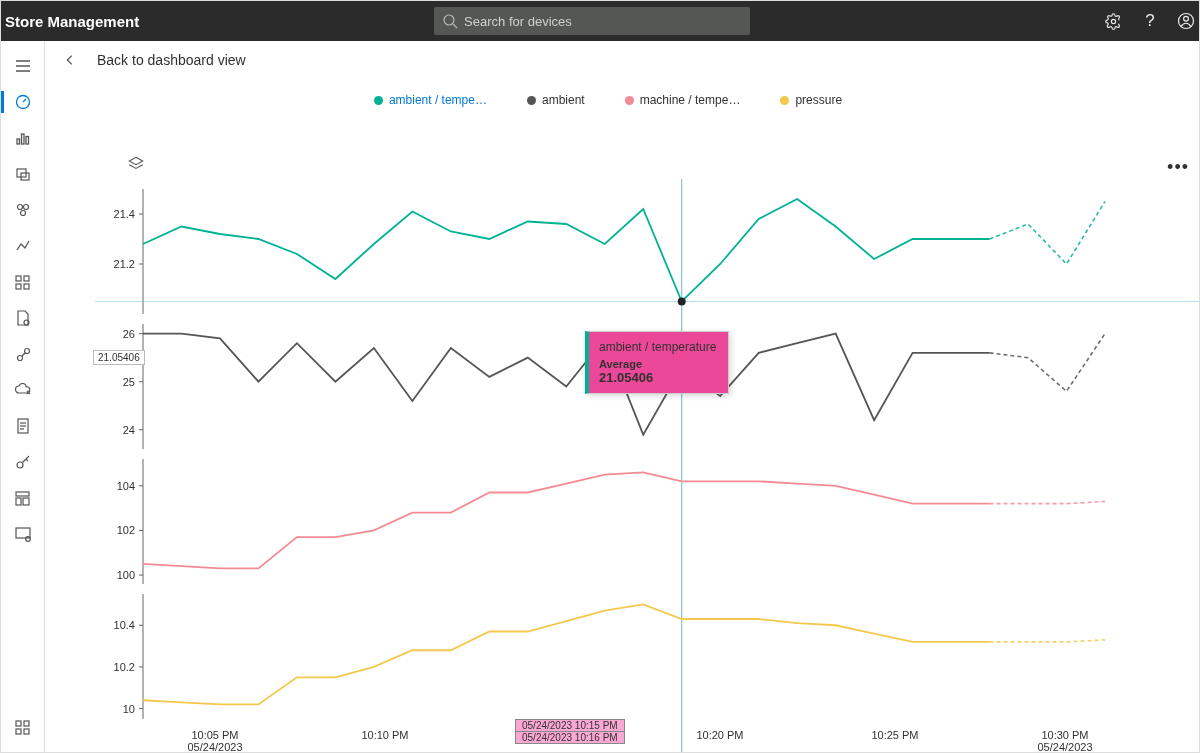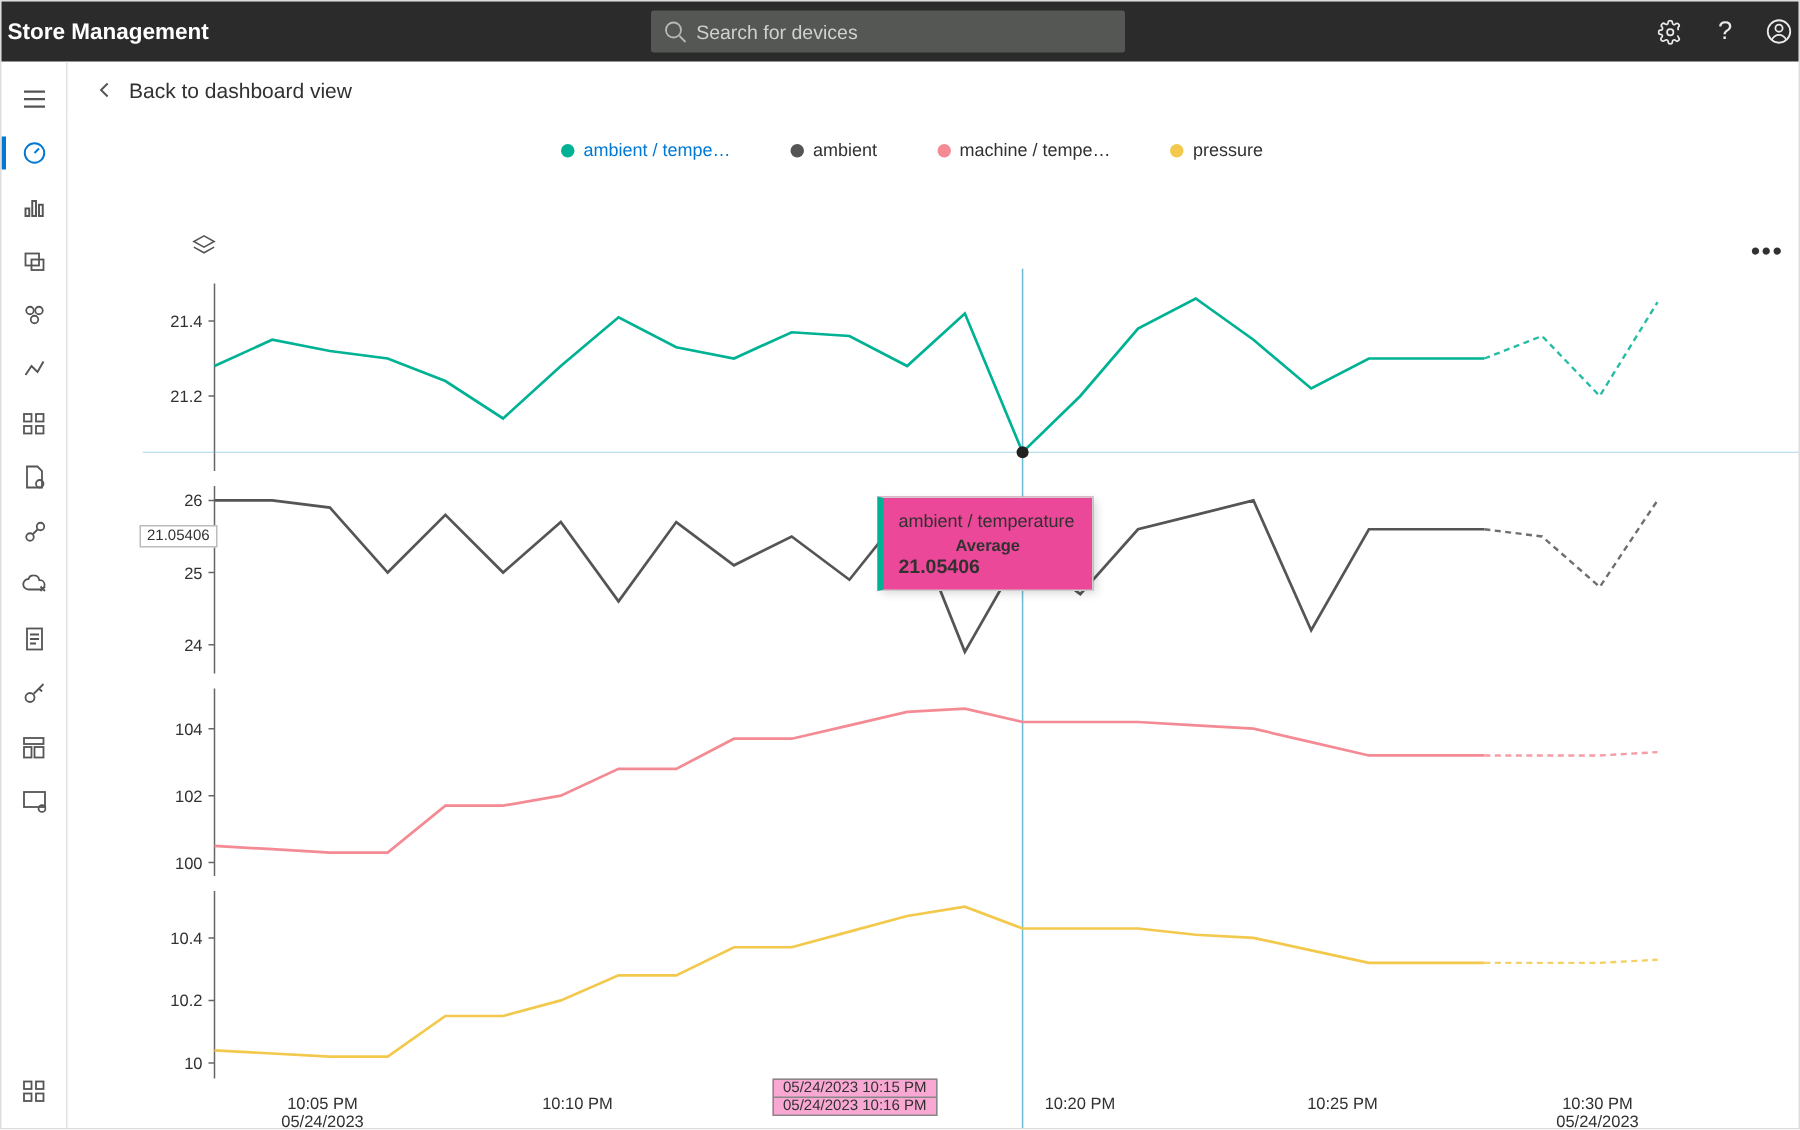--- a/index.html
+++ b/index.html
@@ -13,33 +13,33 @@
   .search-icon { position:absolute; left:8px; top:6px; width:16px; height:16px; opacity:.8; }
   .top-right { margin-left:auto; display:flex; align-items:center; gap:18px; }
   .icon-btn { width:18px; height:18px; display:flex; align-items:center; justify-content:center; cursor:pointer; opacity:.9; }
   .main { flex:1 1 auto; display:flex; overflow:hidden; }
   .leftnav { width:44px; border-right:1px solid #e1e1e1; display:flex; flex-direction:column; align-items:center; padding-top:8px; gap:2px; position:relative;}
   .leftnav .nav-item { width:44px; height:34px; display:flex; align-items:center; justify-content:center; cursor:pointer; position:relative;}
   .leftnav .nav-item.active::before { content:""; position:absolute; left:0; top:6px; bottom:6px; width:3px; background:#0078d4; }
   .leftnav-bottom { margin-top:auto; margin-bottom:8px; }
   .content { flex:1; display:flex; flex-direction:column; position:relative; }
   .breadcrumb-row { height:38px; display:flex; align-items:center; padding:0 18px; border-bottom:1px solid #fff; }
-  .back-link { display:flex; align-items:center; gap:9px; color:#323130; cursor:pointer; font-size:14px;}
+  .back-link { display:flex; align-items:center; gap:20px; color:#323130; cursor:pointer; font-size:14px;}
   .chevron-left { width:14px; height:14px; }
   .chart-area { flex:1; position:relative; padding:0 28px 0 0; }
   .legend { display:flex; justify-content:center; gap:40px; padding:14px 0 6px 0; font-size:12px;}
   .legend-item { display:flex; align-items:center; gap:6px; cursor:pointer; }
   .legend-dot { width:9px; height:9px; border-radius:50%; }
   .legend-item.active { color:#0078d4; }
   .more-btn { position:absolute; right:10px; top:78px; cursor:pointer; font-size:18px; letter-spacing:1px;}
   .layers-icon { position:absolute; left:82px; top:76px; cursor:pointer; }
   .y-value-tag { position:absolute; font-size:10px; background:#fff; border:1px solid #bbb; padding:1px 4px; }
   .hover-tooltip { position:absolute; left:540px; top:252px; width:144px; background:#ec4899; border:1px solid #ccc; border-left:4px solid #00b294; box-shadow:2px 2px 6px rgba(0,0,0,.15); padding:8px 10px; font-size:12px;}
   .hover-tooltip .tt-title { font-weight:400; margin-bottom:4px; }
-  .hover-tooltip .tt-label { font-weight:600; font-size:11px;text-align:center; }
+  .hover-tooltip .tt-label { font-weight:600; font-size:11px; }
   .hover-tooltip .tt-val { font-weight:700; font-size:13px; }
   .x-time-tag { position:absolute; bottom:8px; left:470px; border:1px solid #888; font-size:10px; text-align:center; background:#f9a8d4;}
   .x-time-tag div { padding:0 6px; }
   .x-time-tag div:first-child { border-bottom:1px solid #888; }
   svg.plot { position:absolute; left:50px; top:100px; }
   .tick-text { font-size:11px; fill:#323130; }
 </style>
 </head>
 <body>
 

